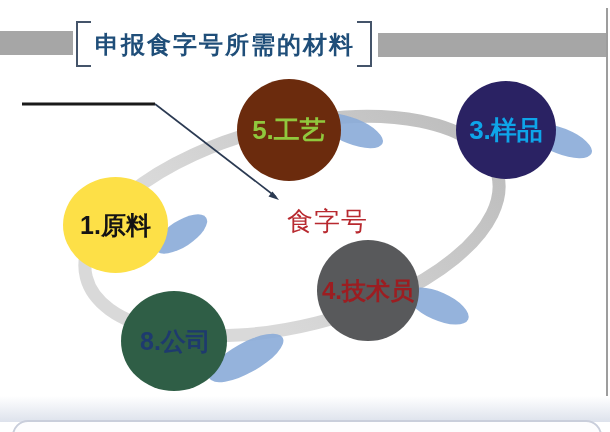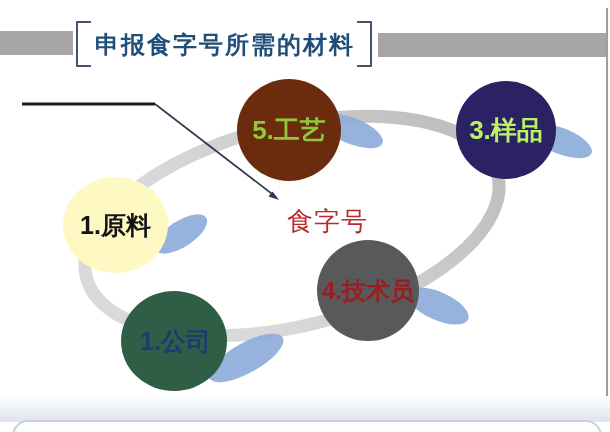--- a/index.html
+++ b/index.html
@@ -78,38 +78,38 @@
     <ellipse cx="0" cy="0" rx="33" ry="13" transform="translate(352,131) rotate(22)" opacity="0.9" style="fill: rgb(138, 171, 216);"></ellipse>
     <ellipse cx="0" cy="0" rx="33" ry="13" transform="translate(561,141) rotate(22)" opacity="0.9" style="fill: rgb(138, 171, 216);"></ellipse>
     <ellipse cx="0" cy="0" rx="33" ry="14" transform="translate(438,306) rotate(24)" opacity="0.9" style="fill: rgb(138, 171, 216);"></ellipse>
     <ellipse cx="0" cy="0" rx="42" ry="15" transform="translate(246,358) rotate(-29)" opacity="0.9" style="fill: rgb(138, 171, 216);"></ellipse>
 
     <path d="M22 104 L155 104" fill="none" stroke-width="3" style="stroke: rgb(26, 26, 26);"></path>
     <path d="M155 104 L276 197" fill="none" stroke-width="1.6" style="stroke: rgb(43, 58, 82);"></path>
     <polygon points="279,200 268.5,196.5 272.5,191.5" style="fill: rgb(43, 58, 82);"></polygon>
   </svg>
 
-  <div class="node node-1" style="background-color: #fef9c3;">
+  <div class="node node-1" style="background-color: #fde047;">
     <span class="fs25" style="color: rgb(20, 20, 20);">1.原料</span>
   </div>
 
   <div class="node node-2" style="background-color: rgb(107, 43, 13);">
     <span class="fs26" style="color: rgb(144, 200, 61);">5.工艺</span>
   </div>
 
   <div class="node node-3" style="background-color: rgb(42, 34, 99);">
-    <span class="fs26" style="color: #bef264;">3.样品</span>
+    <span class="fs26" style="color: #0ea5e9;">3.样品</span>
   </div>
 
   <div class="node node-4" style="background-color: rgb(88, 89, 91);">
     <span class="fs24" style="color: rgb(156, 29, 33);">4.技术员</span>
   </div>
 
   <div class="node node-5" style="background-color: rgb(47, 94, 70);">
-    <span class="fs25 l1" style="color: rgb(30, 58, 110);">1.公司</span>
+    <span class="fs25 l1" style="color: rgb(30, 58, 110);">8.公司</span>
   </div>
 
   <div class="center-label" style="color: rgb(184, 41, 47);">食字号</div>
 
   <div class="grad-band"></div>
   <div class="bottom-panel"></div>
 
 </div>
 
 </body></html>

